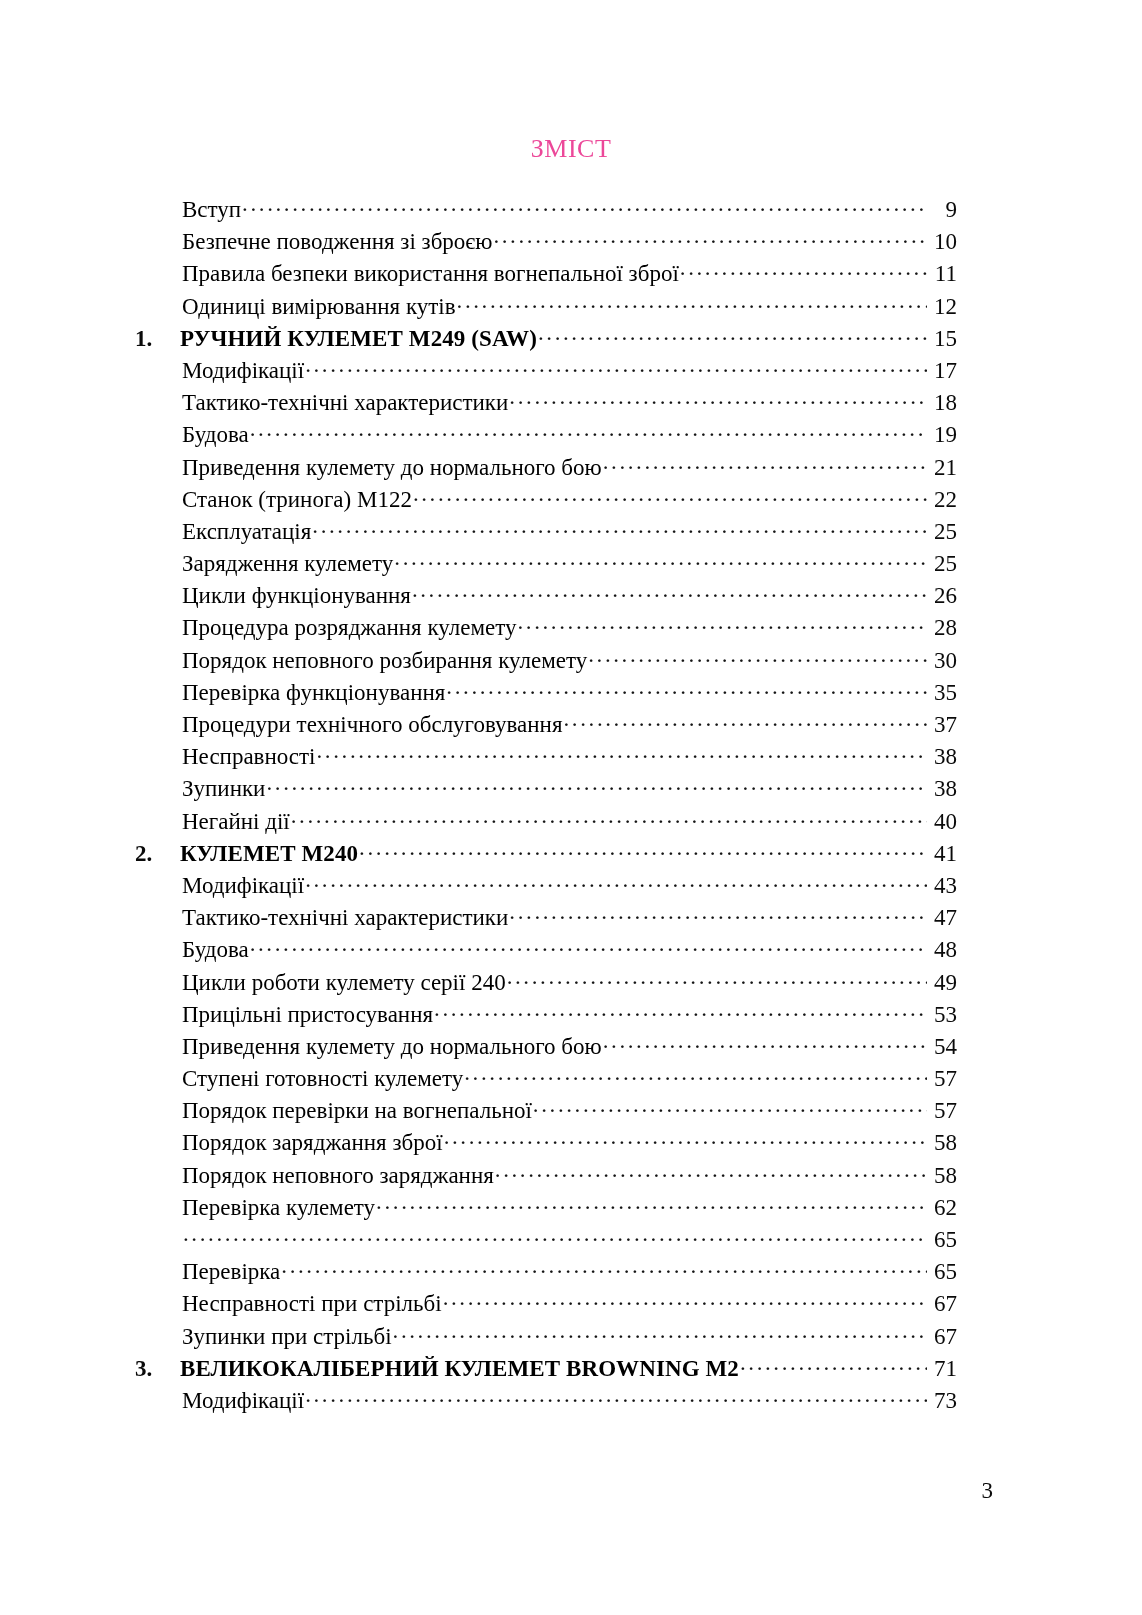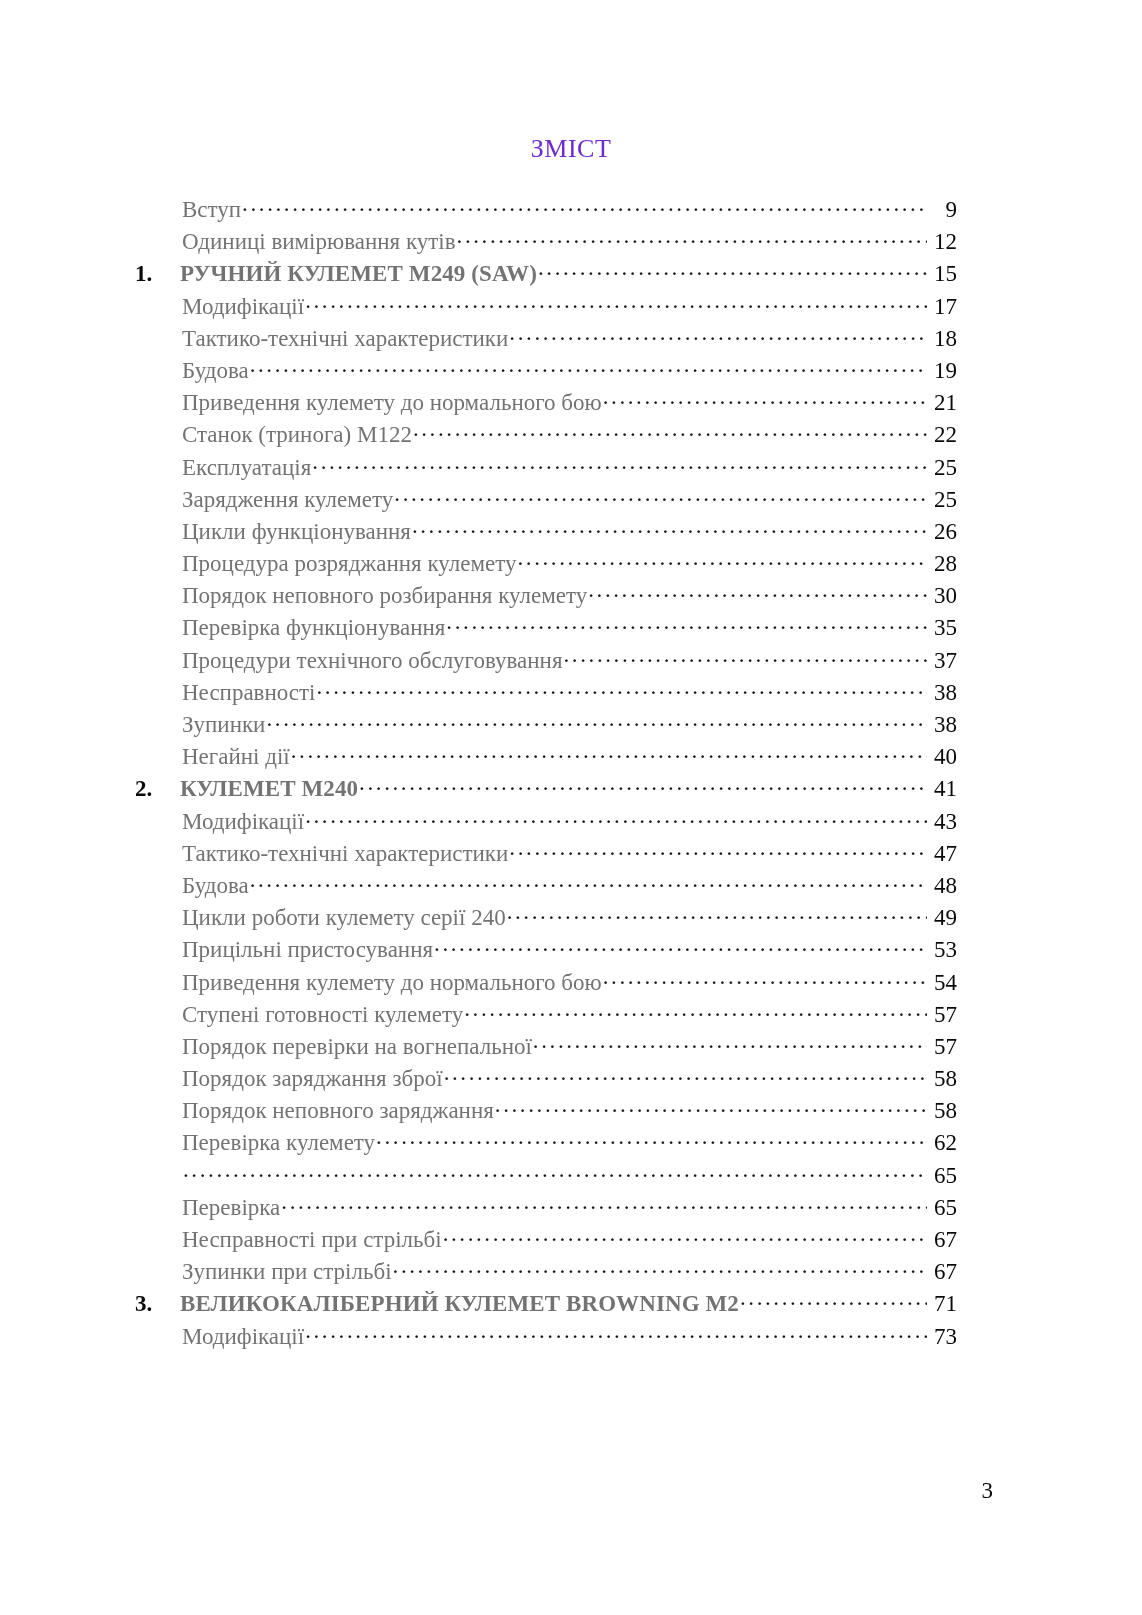--- a/index.html
+++ b/index.html
@@ -25,21 +25,21 @@
   
   .toc-title {
     position: absolute;
     top: 134px;
     left: 0;
     width: 1142px;
     text-align: center;
     font-size: 26px;
     letter-spacing: 0.5px;
     font-weight: 400;
-    color: #6d28d9;
+    color: #ec4899;
   }
 
   
   .toc-list {
     position: absolute;
     top: 194px;
     left: 135px;
     width: 822px;
   }
 
@@ -59,21 +59,21 @@
     font-size: 23px;
     color: #0a0a0a;
   }
   .num-spacer {
     width: 47px;
     flex: 0 0 47px;
   }
 
   .label {
     flex: 0 0 auto;
-    color: #737373;
+    color: #000000;
     font-family: Liberation Serif, serif;
   }
 
   .toc-row.chapter .label {
     font-weight: 700;
     letter-spacing: 0.1px;
   }
 
   
   .leader {
@@ -127,20 +127,32 @@
 
   <div class="toc-list" id="toc-list">
       <div class="toc-row entry">
         <span class="num-spacer"></span>
         <span class="label">Вступ</span>
         <span class="leader"></span>
         <span class="pageno">9</span>
       </div>
       <div class="toc-row entry">
         <span class="num-spacer"></span>
+        <span class="label">Безпечне поводження зі зброєю</span>
+        <span class="leader"></span>
+        <span class="pageno">10</span>
+      </div>
+      <div class="toc-row entry">
+        <span class="num-spacer"></span>
+        <span class="label">Правила безпеки використання вогнепальної зброї</span>
+        <span class="leader"></span>
+        <span class="pageno">11</span>
+      </div>
+      <div class="toc-row entry">
+        <span class="num-spacer"></span>
         <span class="label">Одиниці вимірювання кутів</span>
         <span class="leader"></span>
         <span class="pageno">12</span>
       </div>
       <div class="toc-row chapter">
         <span class="num">1.</span>
         <span class="label">РУЧНИЙ КУЛЕМЕТ M249 (SAW)</span>
         <span class="leader"></span>
         <span class="pageno">15</span>
       </div>

